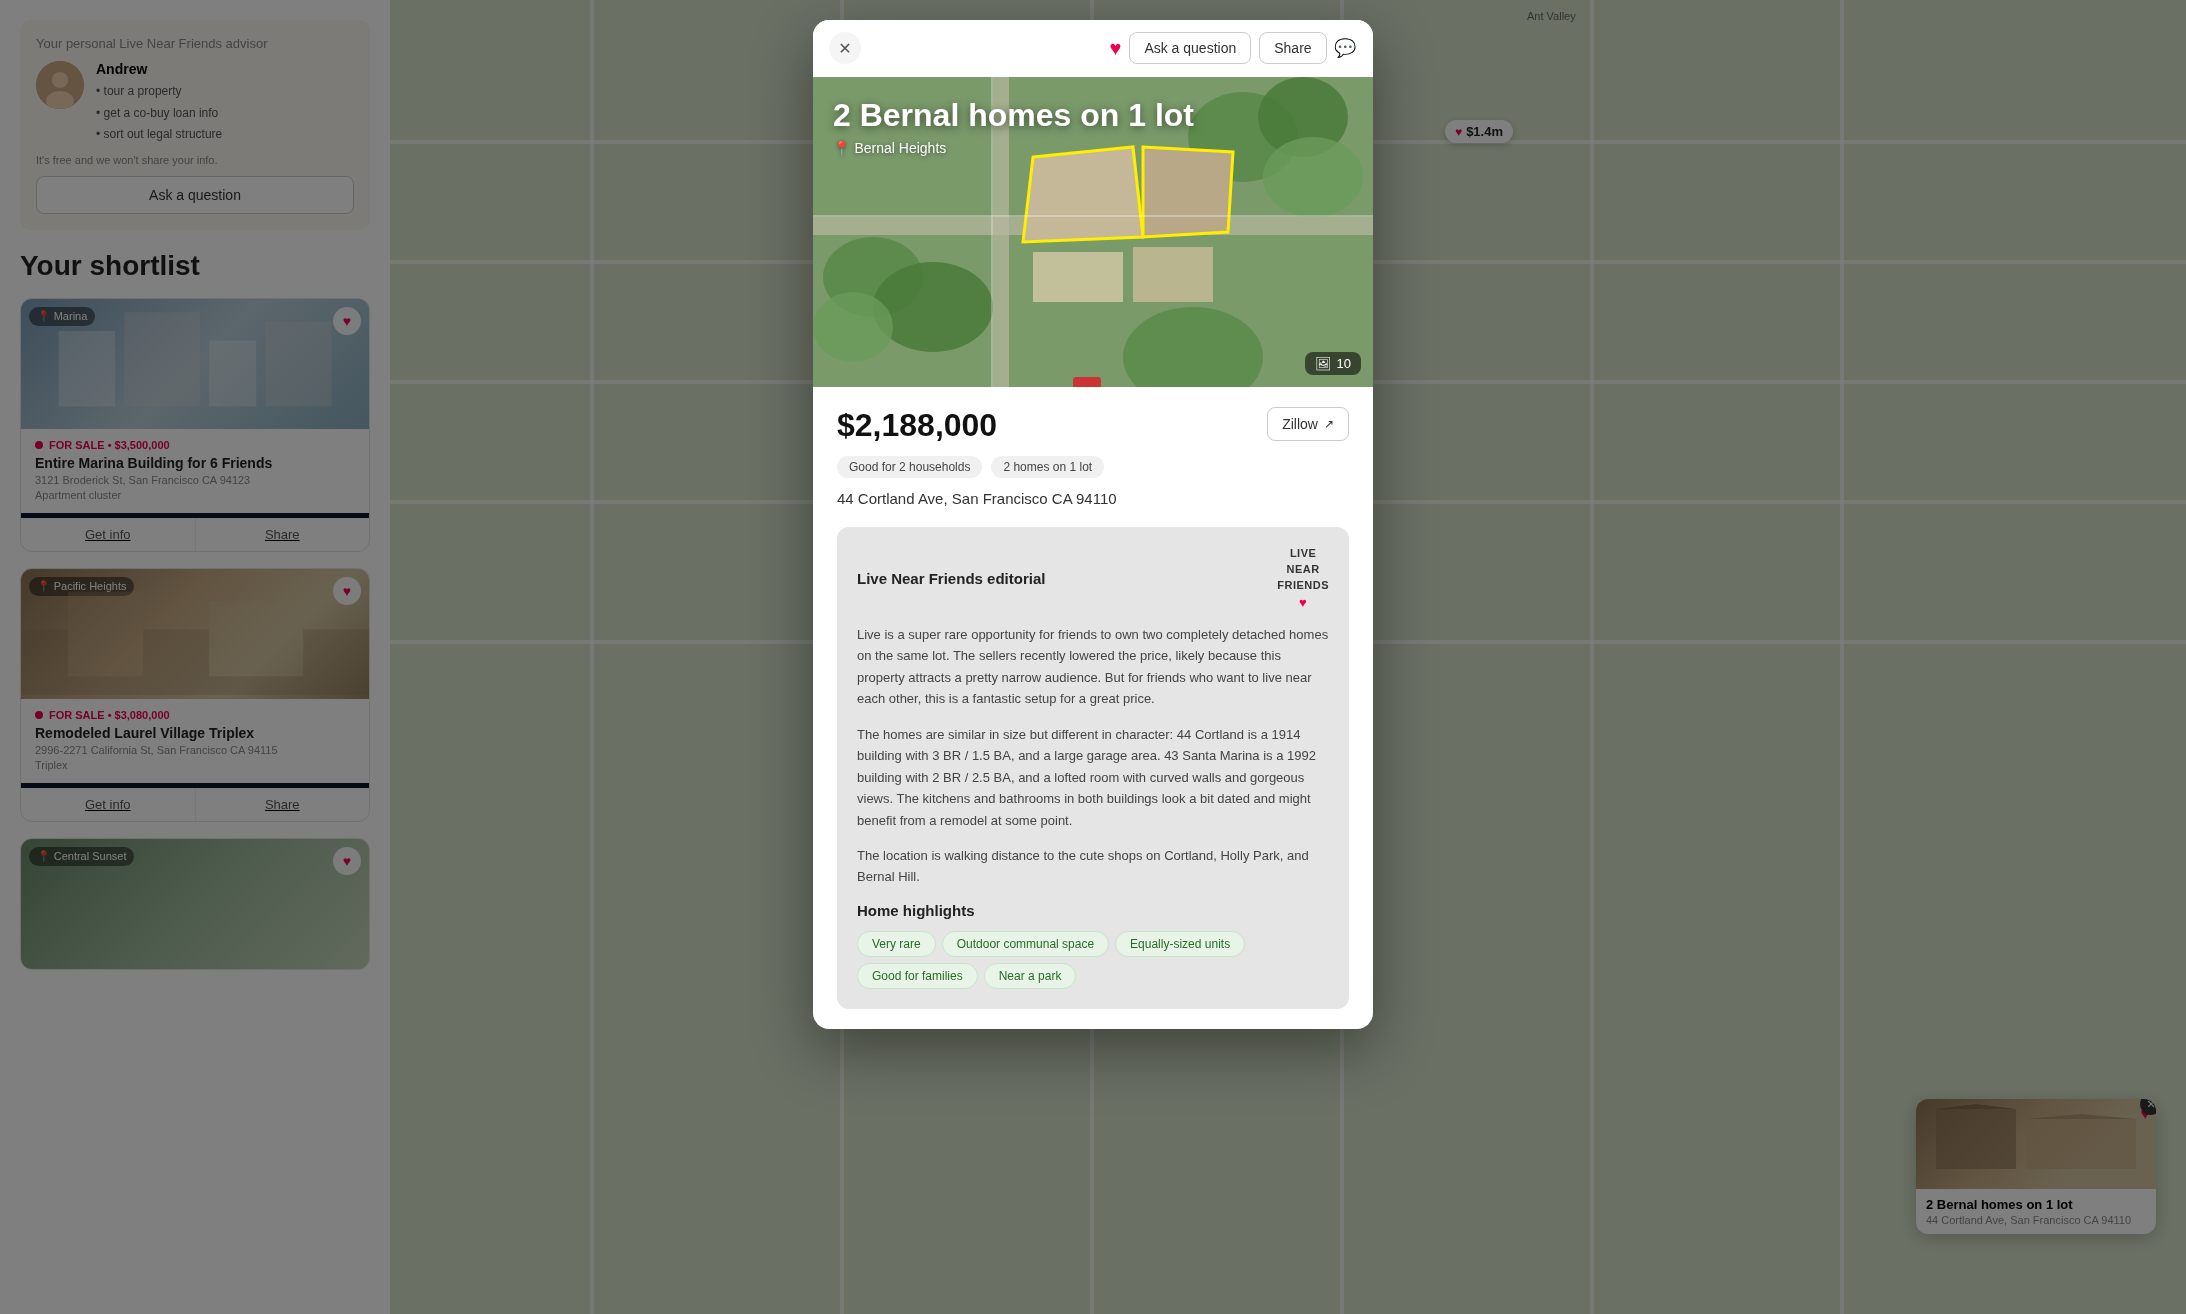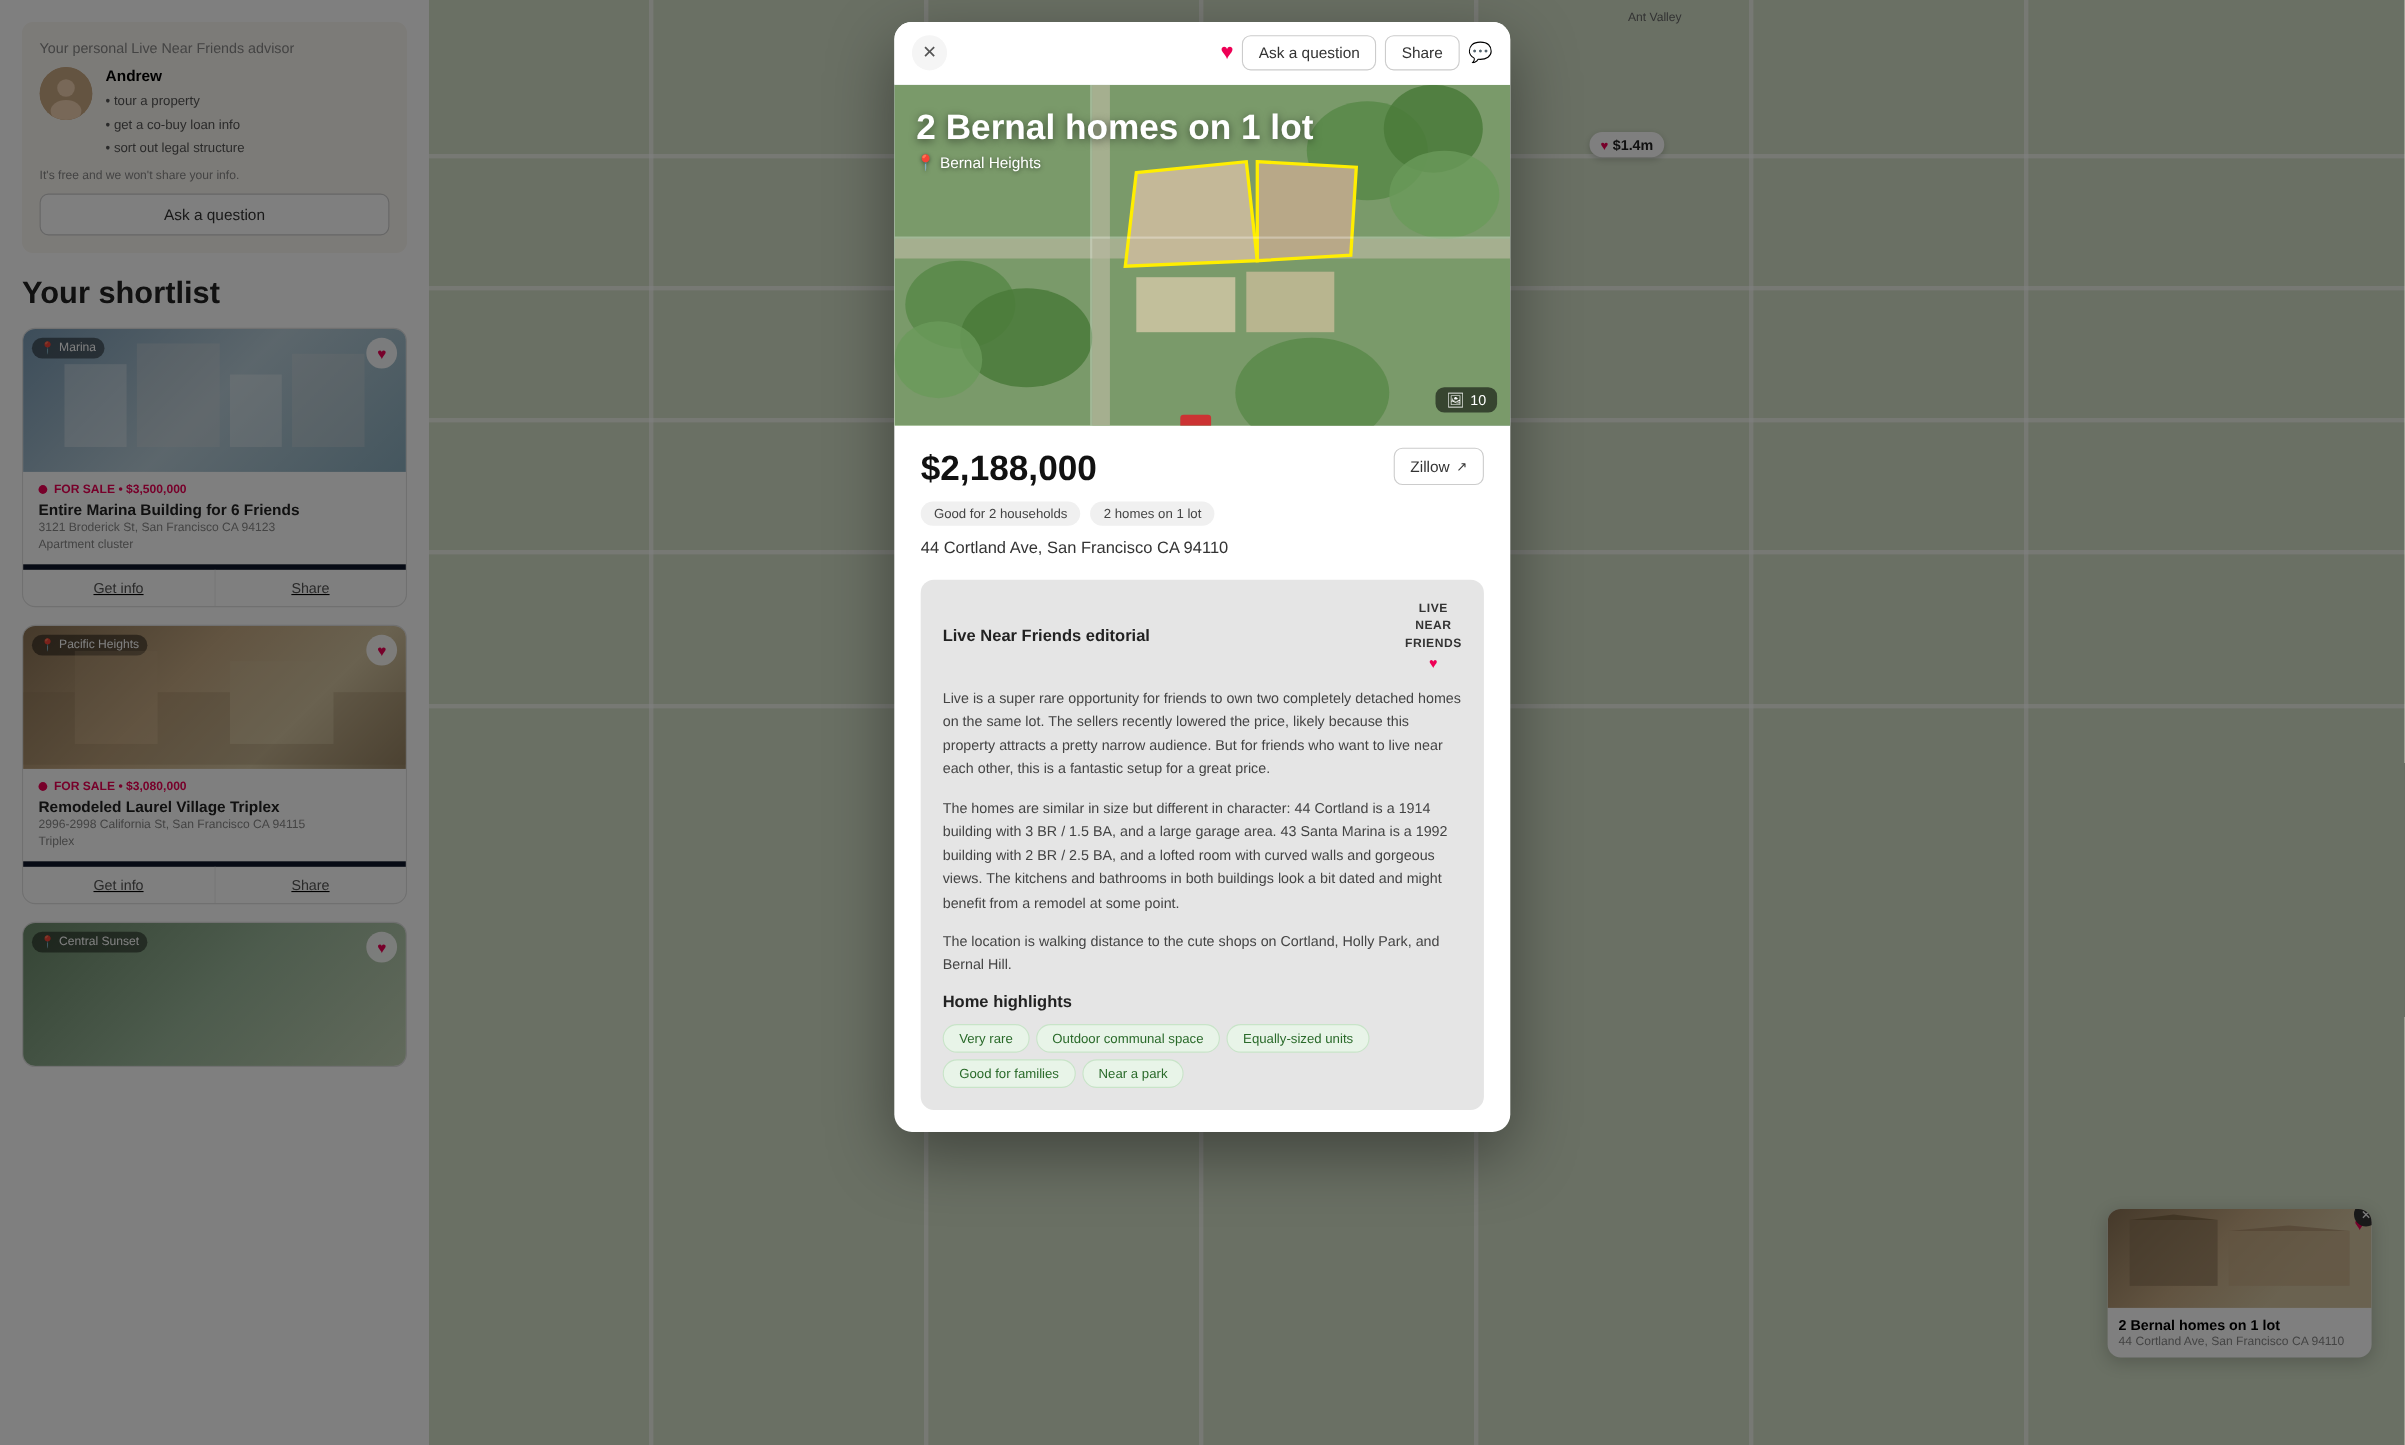--- a/index.html
+++ b/index.html
@@ -694,21 +694,21 @@
           <rect x="50" y="20" width="80" height="90" fill="#c4a882"></rect>
           <rect x="200" y="30" width="100" height="80" fill="#d4c4a0"></rect>
         </svg>
       </div>
       <div class="listing-details">
         <div class="listing-status">
           <div class="status-dot"></div>
           <span>FOR SALE • $3,080,000</span>
         </div>
         <div class="listing-title">Remodeled Laurel Village Triplex</div>
-        <div class="listing-address">2996-2998 California St, San Francisco CA 94115</div>
+        <div class="listing-address">2996-2271 California St, San Francisco CA 94115</div>
         <div class="listing-type">Triplex</div>
       </div>
       <div class="listing-actions">
         <button class="listing-action-btn">Get info</button>
         <button class="listing-action-btn">Share</button>
       </div>
     </div>
 
     <div class="listing-card">
       <div class="listing-image sunset-bg">
@@ -728,21 +728,21 @@
     <div class="map-road horizontal" style="top: 380px;"></div>
     <div class="map-road horizontal" style="top: 500px;"></div>
     <div class="map-road horizontal" style="top: 640px;"></div>
     <div class="map-road vertical" style="left: 200px;"></div>
     <div class="map-road vertical" style="left: 450px;"></div>
     <div class="map-road vertical" style="left: 700px;"></div>
     <div class="map-road vertical" style="left: 950px;"></div>
     <div class="map-road vertical" style="left: 1200px;"></div>
     <div class="map-road vertical" style="left: 1450px;"></div>
 
-    <div class="map-label" style="top: 10px; left: 1090px;">Ant Valley</div>
+    <div class="map-label" style="top: 10px; left: 1137px;">Ant Valley</div>
     <div class="map-label" style="top: 300px; left: 700px;">San Francisco</div>
     <div class="map-label" style="top: 560px; left: 660px;">South San Francisco</div>
     <div class="map-label" style="top: 710px; left: 670px;">San Bruno</div>
     <div class="map-label" style="top: 850px; left: 680px;">Millbrae</div>
     <div class="map-label" style="top: 660px; left: 860px;">Pacifica</div>
     <div class="map-label" style="top: 900px; left: 830px;">San Mateo</div>
     <div class="map-label" style="top: 50px; left: 800px;">Albany</div>
     <div class="map-label" style="top: 90px; left: 750px;">Tiburon</div>
     <div class="map-label" style="top: 110px; left: 600px;">Sausalito</div>
     <div class="map-label" style="top: 440px; left: 530px;">Daly City</div>

